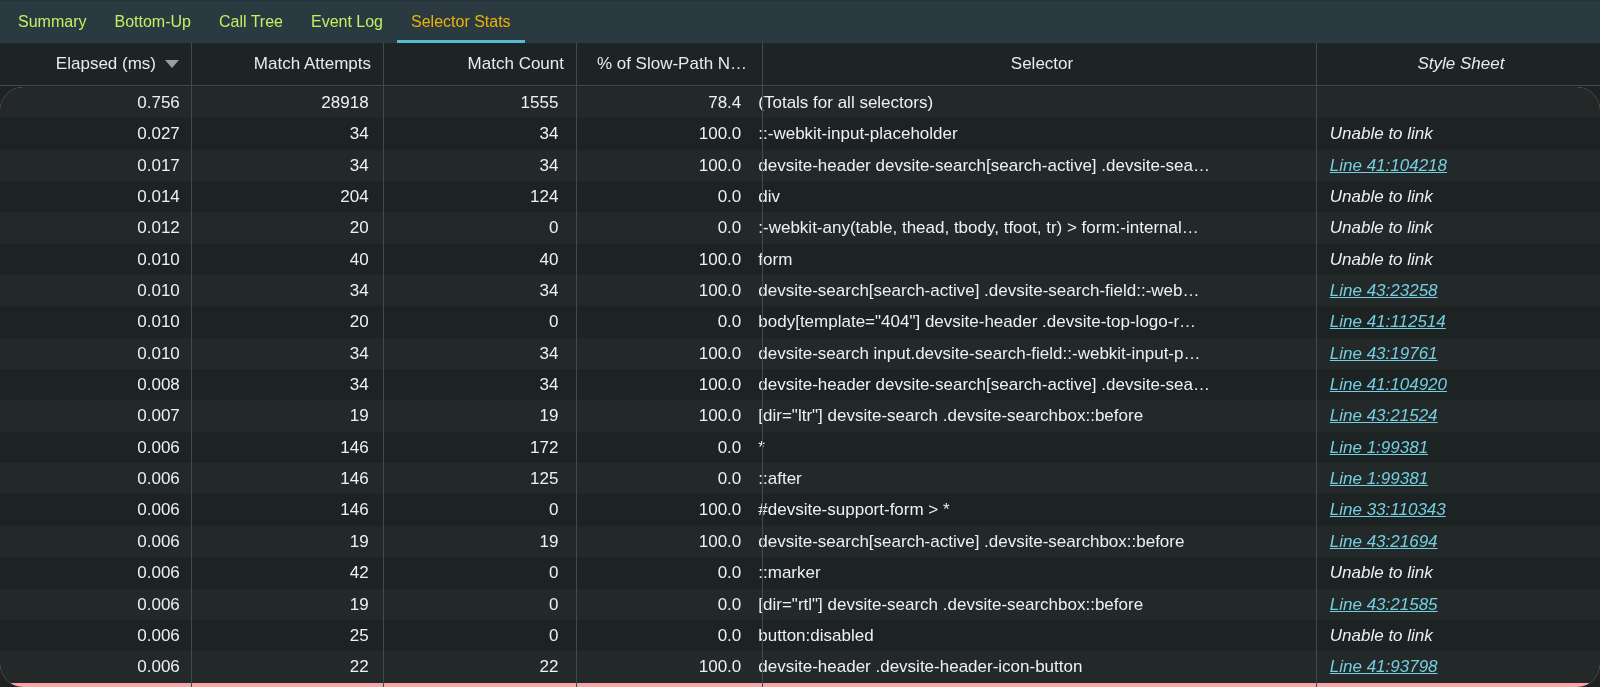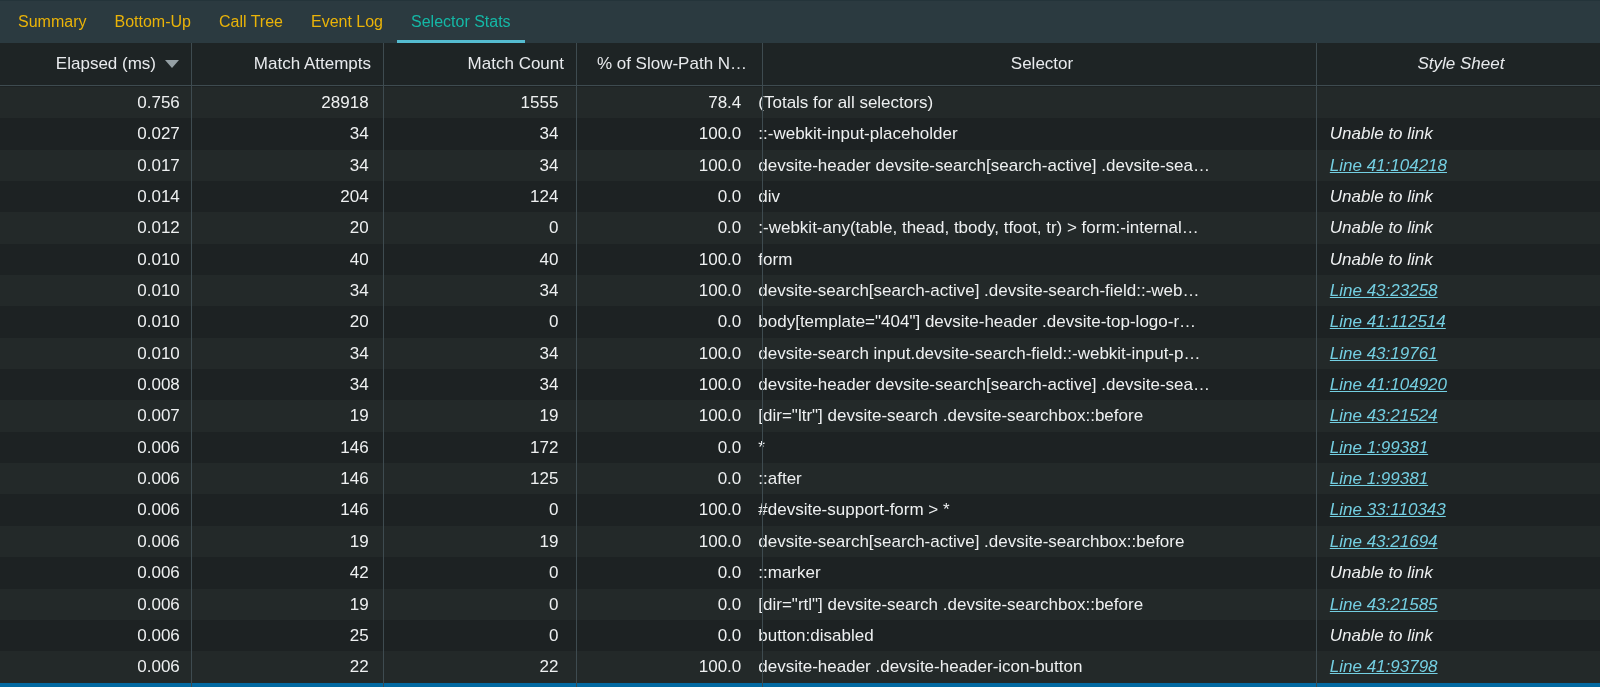--- a/index.html
+++ b/index.html
@@ -18,26 +18,26 @@
     display: flex;
     align-items: stretch;
     padding-left: 4px;
     border-top: 1px solid #24343a;
   }
   .tab {
     display: flex;
     align-items: center;
     padding: 0 14px;
     font-size: 16px;
-    color: #eab308;
+    color: #bef264;
     position: relative;
     cursor: default;
     white-space: nowrap;
   }
-  .tab.active { color: #14b8a6; }
+  .tab.active { color: #eab308; }
   .tab.active::after {
     content: "";
     position: absolute;
     left: 0; right: 0; bottom: 0;
     height: 3px;
     background: #55bcd1;
   }
 
   
   .grid-header {
@@ -72,21 +72,22 @@
     border-top: 8px solid #95a0a5;
     margin-left: 9px;
     flex: 0 0 auto;
   }
 
   
   .grid-body {
     position: absolute;
     top: 87px; left: 0; right: 0; bottom: 0;
     overflow: hidden;
-    background: #0369a1;
+    background: #fca5a5;
+    border-radius: 23px;
   }
   .row {
     display: flex;
     height: 31.35px;
     line-height: 31.35px;
     font-size: 17px;
     color: #eef0f1;
   }
   .row.odd  { background: #232929; }
   .row.even { background: #1d2223; }

